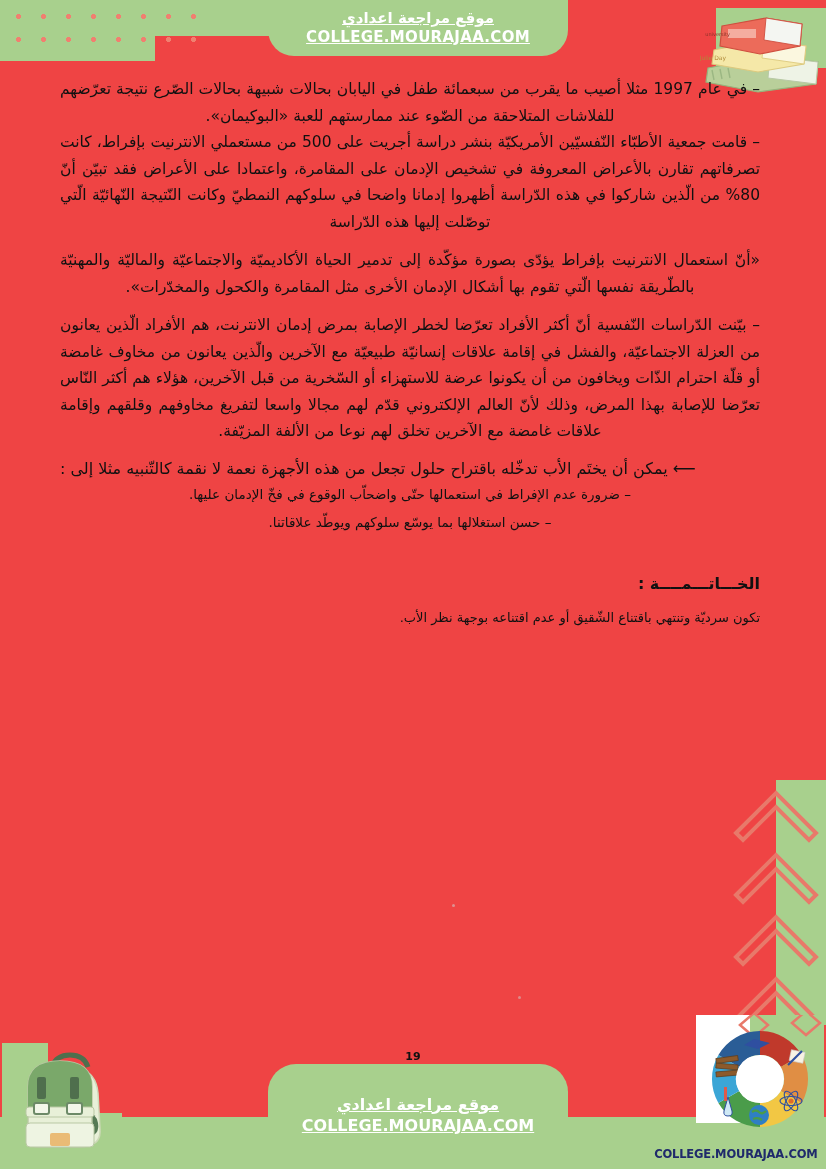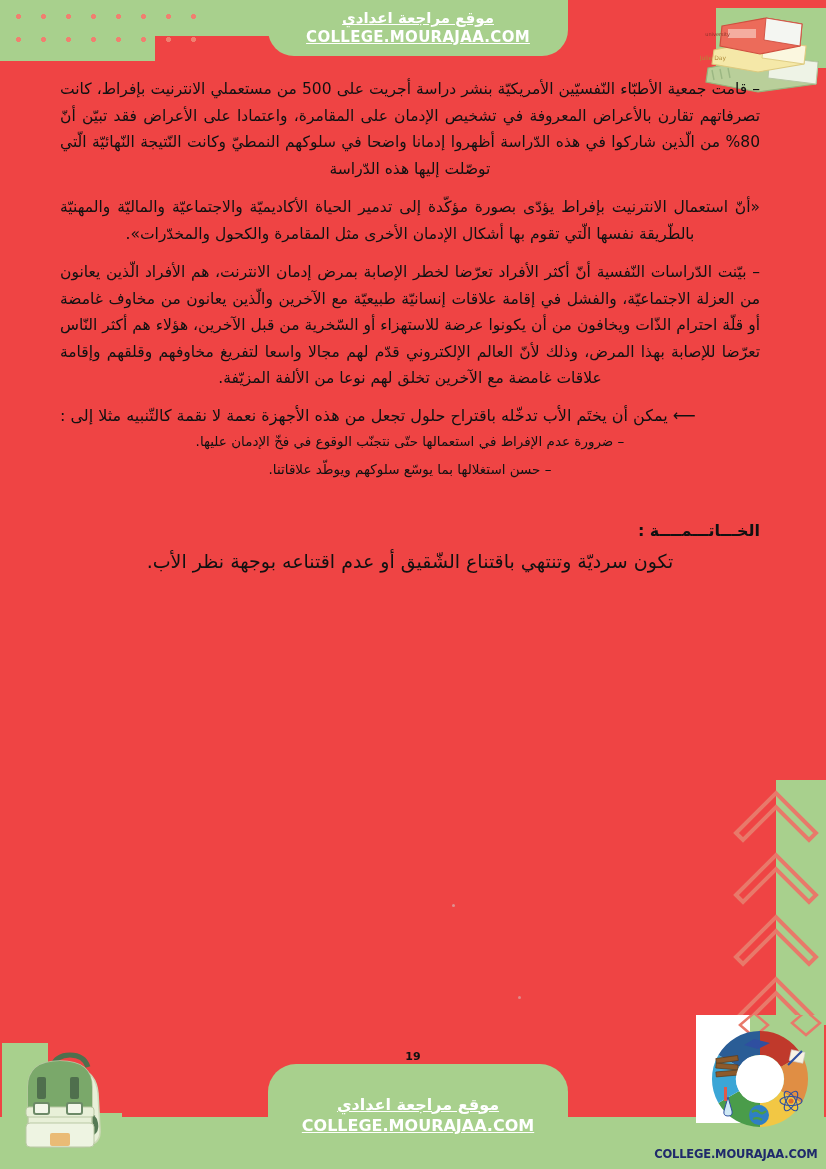--- a/index.html
+++ b/index.html
@@ -77,21 +77,21 @@
     font-size:13.5px;line-height:24px;margin:0 0 4px 0;
     text-align:center;direction:rtl;
   }
 
   .section-head{
     margin-top:40px;text-align:right;
     font-size:16px;font-weight:bold;letter-spacing:2px;
     direction:rtl;
   }
   .section-body{
-    margin-top:10px;text-align:center;font-size:19px;direction:rtl;
+    margin-top:17px;text-align:right;font-size:13px;direction:rtl;
   }
 
   
   .speck{position:absolute;background:#cfcfcf;border-radius:50%;}
 
   
   .page-number{
     position:absolute;left:0;right:0;top:1050px;text-align:center;
     font-size:11px;font-weight:bold;color:#111;
   }
@@ -153,26 +153,27 @@
 
       <path d="M24 16 L68 8 L104 14 L102 36 L62 44 L22 36 Z" fill="#ec6b5a" stroke="#cf4f3f" stroke-width="1.2"></path>
       <path d="M68 8 L104 14 L102 36 L66 30 Z" fill="#f4f6f2" stroke="#cf4f3f" stroke-width="0.9"></path>
       <rect x="30" y="19" width="28" height="9" fill="#f6b9ad" opacity="0.85"></rect>
       <text x="32" y="26" font-size="5" fill="#8c3328" font-family="DejaVu Sans, sans-serif">university</text>
     </g>
   </svg>
 
   <div class="content">
 
+    <p class="para first">– في عام 1997 مثلا أصيب ما يقرب من سبعمائة طفل في اليابان بحالات شبيهة بحالات الصّرع  نتيجة تعرّضهم للفلاشات المتلاحقة من الضّوء عند ممارستهم للعبة «البوكيمان».</p>
     <p class="para block">– قامت جمعية الأطبّاء النّفسيّين الأمريكيّة بنشر دراسة أجريت على 500 من مستعملي الانترنيت بإفراط، كانت تصرفاتهم تقارن بالأعراض المعروفة في تشخيص الإدمان على المقامرة، واعتمادا على الأعراض فقد تبيّن أنّ 80% من الّذين شاركوا في هذه الدّراسة أظهروا إدمانا واضحا في سلوكهم النمطيّ وكانت النّتيجة النّهائيّة الّتي توصّلت إليها هذه الدّراسة</p>
     <p class="para block">«أنّ استعمال الانترنيت بإفراط يؤدّى بصورة مؤكّدة إلى تدمير الحياة الأكاديميّة والاجتماعيّة والماليّة والمهنيّة بالطّريقة نفسها الّتي تقوم بها أشكال الإدمان الأخرى مثل المقامرة والكحول والمخدّرات».</p>
     <p class="para block">– بيّنت الدّراسات النّفسية أنّ أكثر الأفراد تعرّضا لخطر الإصابة بمرض إدمان الانترنت، هم الأفراد الّذين يعانون من العزلة الاجتماعيّة، والفشل في إقامة علاقات إنسانيّة طبيعيّة مع الآخرين والّذين يعانون من مخاوف غامضة أو قلّة احترام الذّات ويخافون من أن يكونوا عرضة للاستهزاء أو السّخرية من قبل الآخرين، هؤلاء هم أكثر النّاس تعرّضا للإصابة بهذا المرض، وذلك لأنّ العالم الإلكتروني قدّم لهم مجالا واسعا لتفريغ مخاوفهم وقلقهم وإقامة علاقات غامضة مع الآخرين تخلق لهم نوعا من الألفة المزيّفة.</p>
 
     <div class="arrow-line">⟵ يمكن أن يختَم الأب تدخّله باقتراح حلول تجعل من هذه الأجهزة نعمة لا نقمة كالتّنبيه مثلا إلى :</div>
-    <div class="bullet-line">– ضرورة عدم الإفراط في استعمالها حتّى نتجنّب الوقوع في فخّ الإدمان عليها.</div>
+    <div class="bullet-line">– ضرورة عدم الإفراط في استعمالها حتّى واضحاّب الوقوع في فخّ الإدمان عليها.</div>
     <div class="bullet-line">– حسن استغلالها بما يوسّع سلوكهم ويوطّد علاقاتنا.</div>
 
     <div class="section-head">الخـــاتـــمــــة :</div>
     <div class="section-body">تكون سرديّة وتنتهي باقتناع الشّقيق أو عدم اقتناعه بوجهة نظر الأب.</div>
   </div>
 
   <div class="speck" style="left:452px;top:904px;width:3px;height:3px;opacity:.55;"></div>
   <div class="speck" style="left:518px;top:996px;width:3px;height:3px;opacity:.5;"></div>
 
   <svg class="chevrons" viewBox="0 0 100 245">

